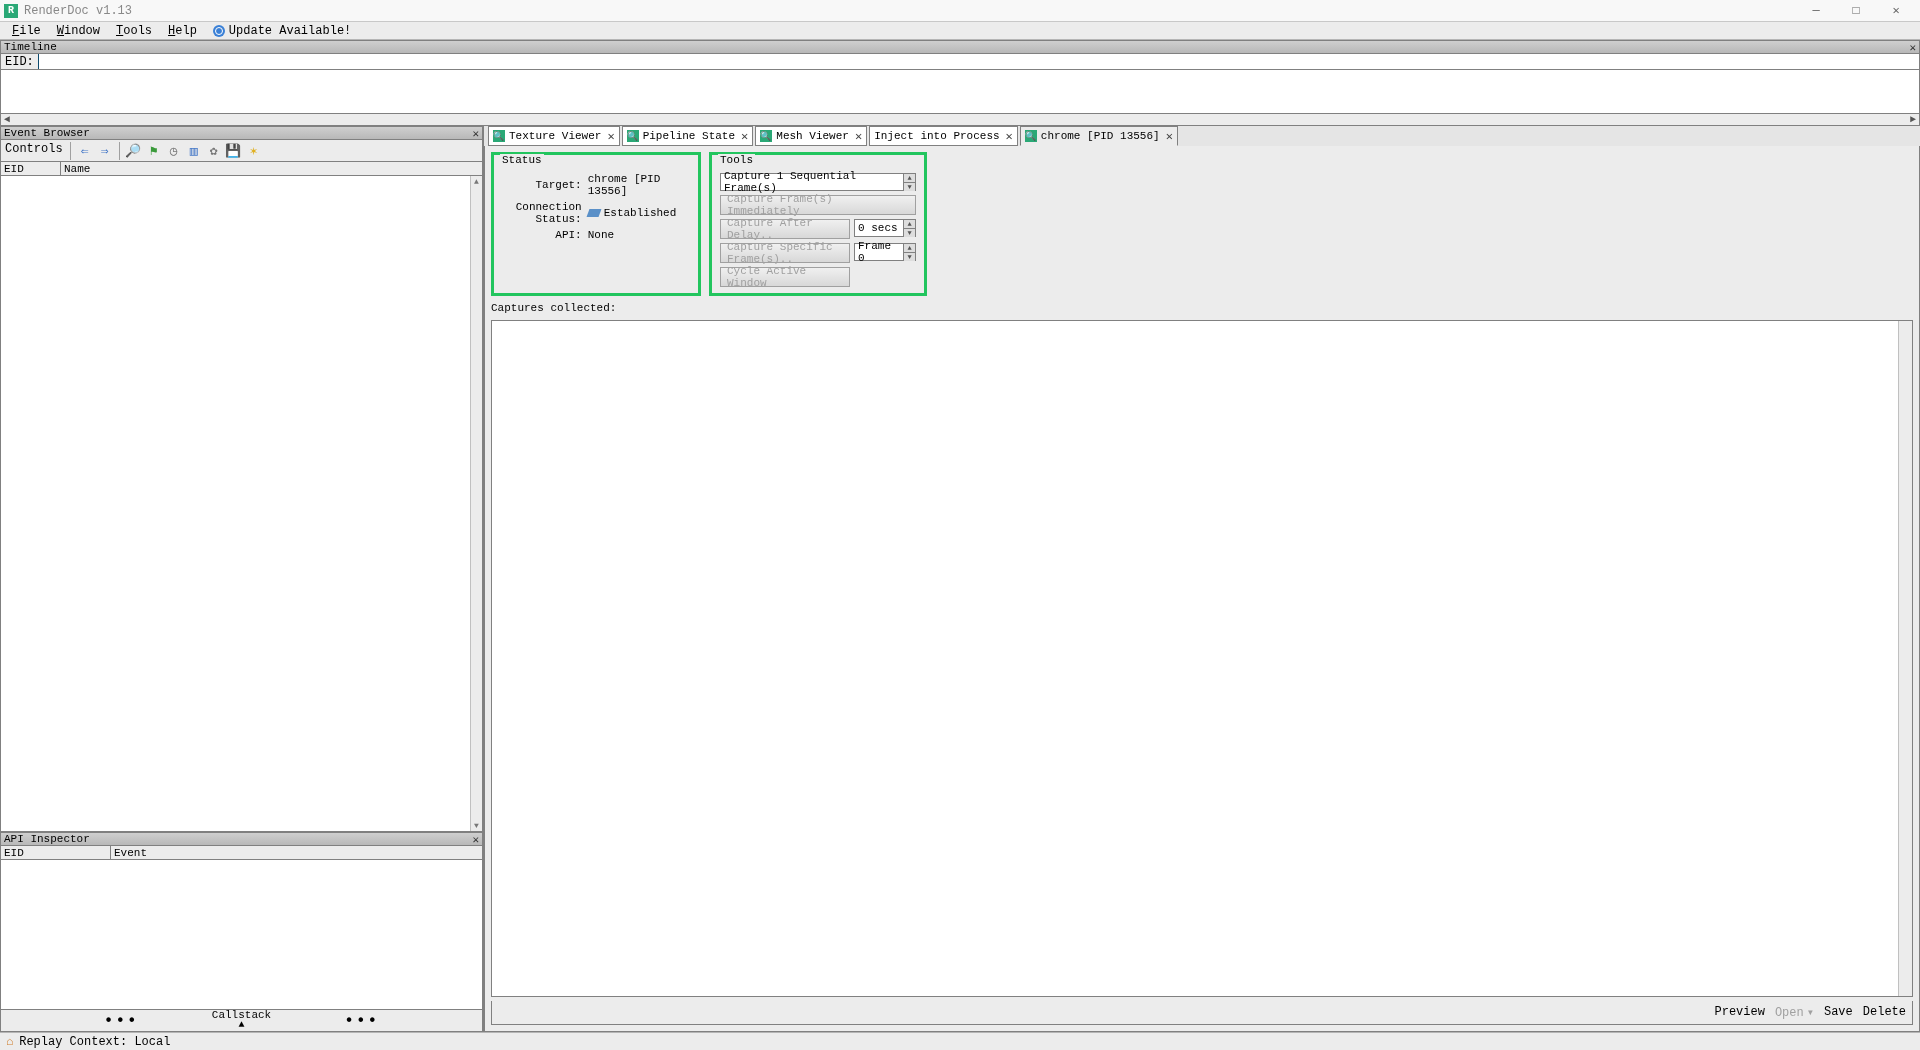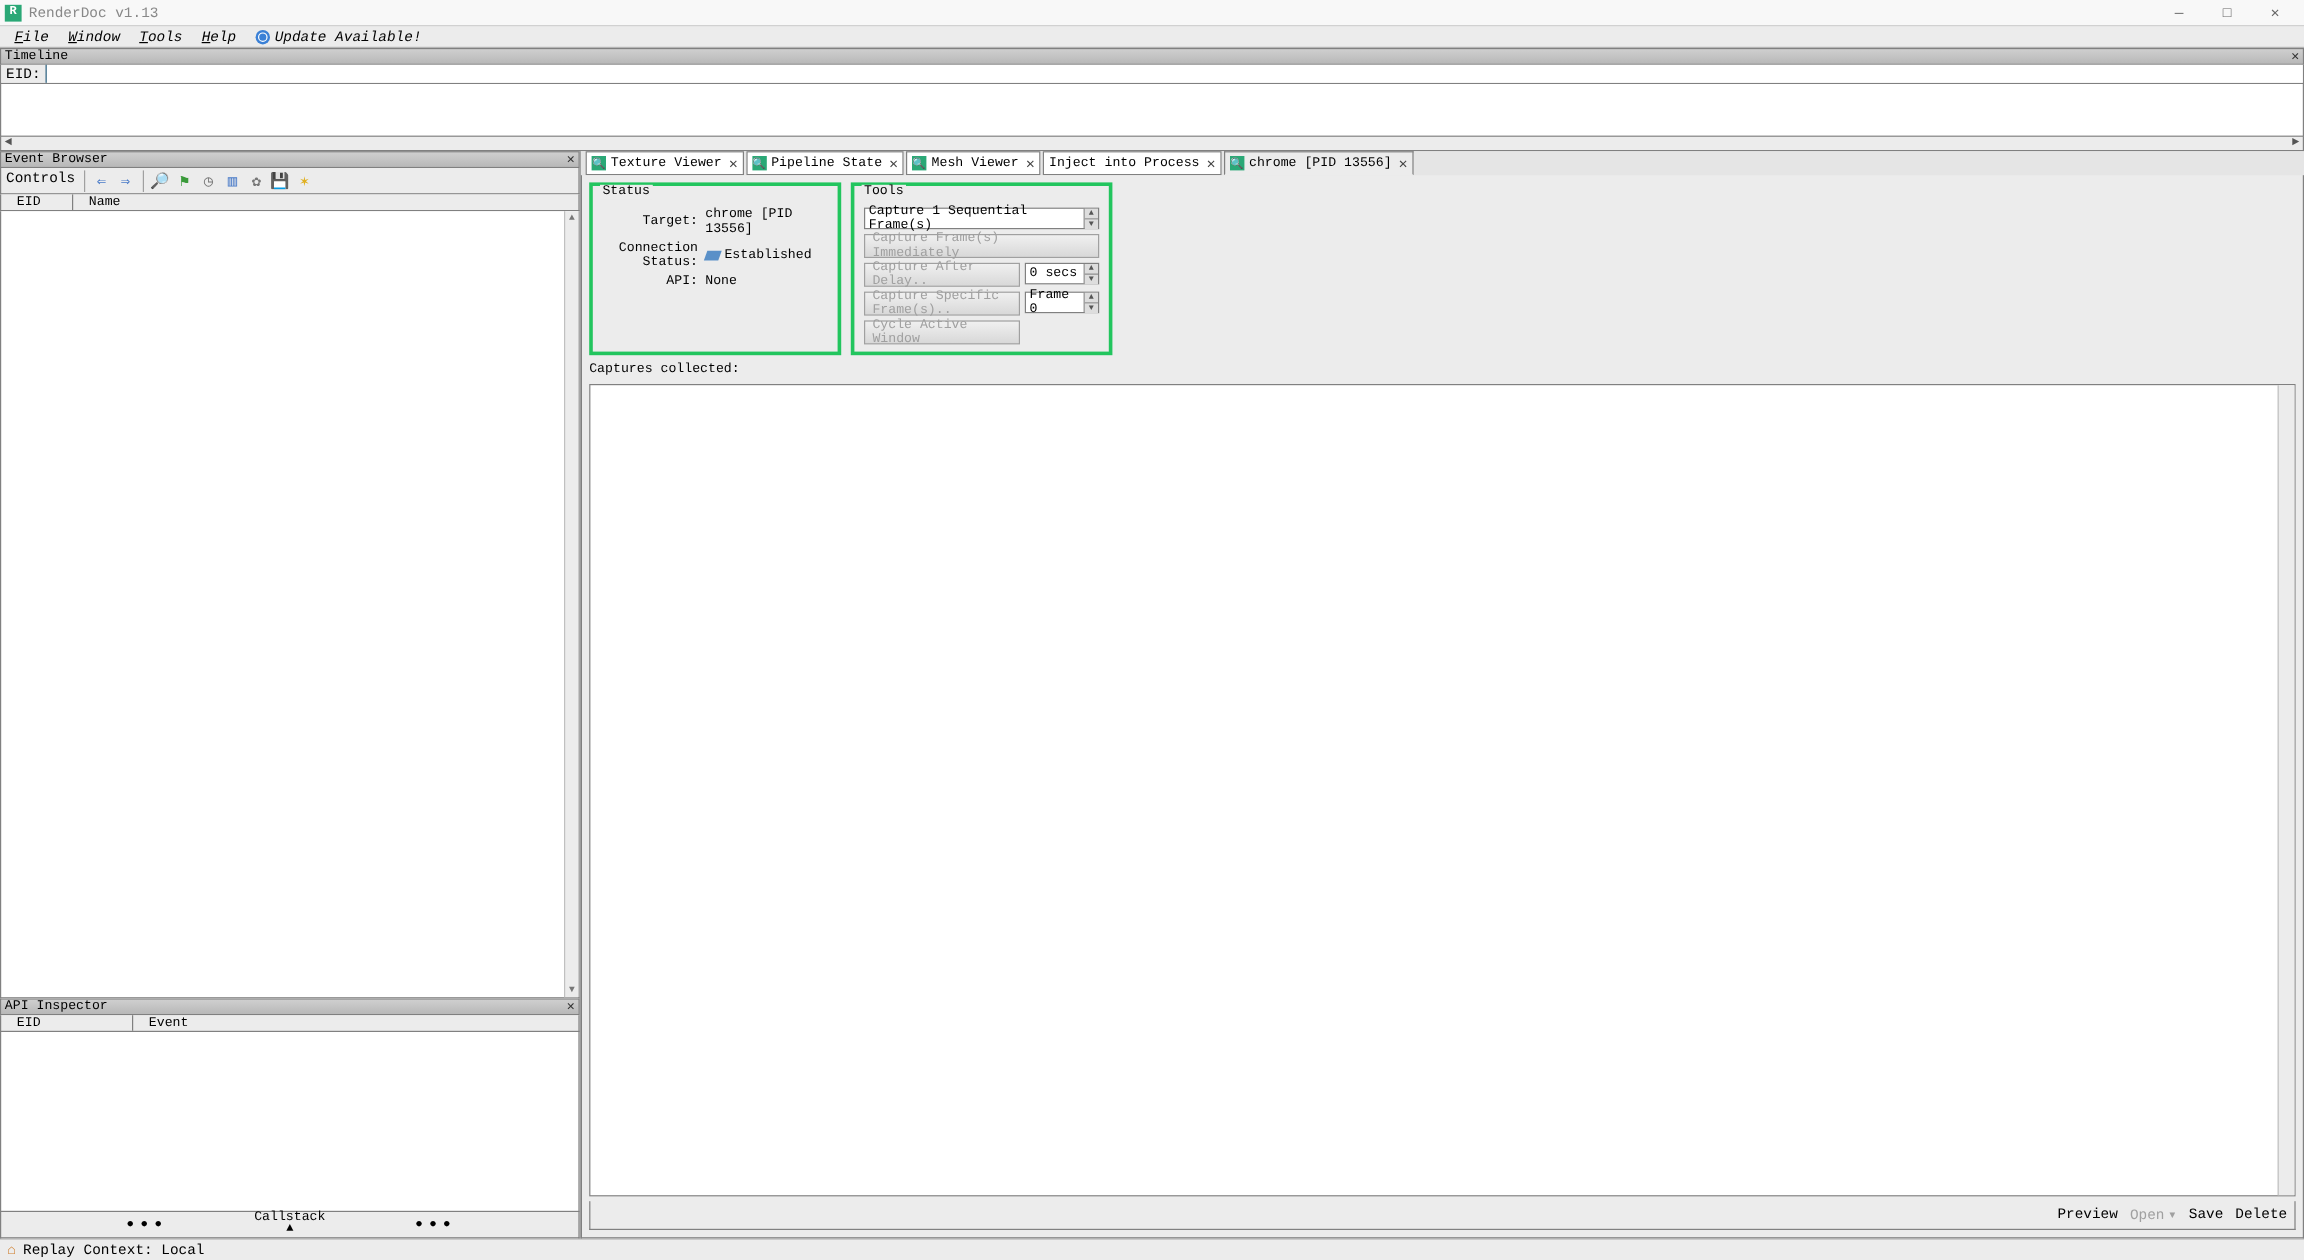--- a/index.html
+++ b/index.html
@@ -2,21 +2,21 @@
 <html><head>
 <meta charset="utf-8">
 <style>
   * { box-sizing: border-box; margin:0; padding:0; }
   html,body { width:1920px; height:1050px; font-family:"Courier New",monospace; font-size:12px; background:#e5e5e5; overflow:hidden; }
   .titlebar { height:22px; background:#f8f8f8; display:flex; align-items:center; padding:0 4px; border-bottom:1px solid #c8c8c8; }
   .titlebar .app-icon { width:14px; height:14px; background:#2aa876; margin-right:6px; display:flex; align-items:center; justify-content:center; color:#fff; font-size:10px; font-weight:bold; }
   .titlebar .title { color:#888; font-size:12px; flex:1; }
   .titlebar .winbtn { width:40px; height:22px; display:flex; align-items:center; justify-content:center; color:#666; font-size:12px; }
   .menubar { height:18px; background:#ECECEC; border-bottom:1px solid #b5b5b5; display:flex; align-items:center; padding:0 4px; }
-  .menubar .menu { padding:0 8px; font-size:12px; cursor:default;font-style:italic; }
+  .menubar .menu { padding:0 8px; font-size:12px; cursor:default; }
   .menubar .menu u { text-decoration:underline; }
   .menubar .update { display:flex; align-items:center; color:#000; }
   .menubar .update .globe { display:inline-block; width:12px; height:12px; background:#3a80d6; border-radius:50%; margin-right:4px; position:relative; }
   .menubar .update .globe::after { content:''; position:absolute; border:1px solid #fff; border-radius:50%; left:2px; top:2px; width:6px; height:6px; }
 
   .dock-label { background:linear-gradient(#cfcfcf,#b8b8b8); border:1px solid #808080; height:14px; font-size:11px; padding:0 3px; display:flex; align-items:center; justify-content:space-between; }
   .dock-label .x { font-size:11px; color:#333; }
   .eid-row { display:flex; border:1px solid #808080; border-top:none; height:16px; align-items:stretch; }
   .eid-row .lbl { padding:0 4px; border-right:1px solid #0c4a6e; background:#ececec; display:flex; align-items:center; }
   .eid-row input { flex:1; border:none; background:#fff; font-family:inherit; font-size:12px; padding:0 2px; }
@@ -31,21 +31,21 @@
   .panel { display:flex; flex-direction:column; }
   .evt-browser { flex:1; min-height:300px; }
   .evt-toolbar { display:flex; height:22px; background:#ececec; border:1px solid #808080; border-top:none; padding:2px 4px; gap:2px; }
   .evt-toolbar .lbl { margin-right:2px; }
   .evt-toolbar .sep { width:1px; height:18px; background:#a0a0a0; margin:0 3px; }
   .evt-toolbar .ico { width:18px; height:18px; display:flex; align-items:center; justify-content:center; color:#777; font-size:13px; }
   .evt-toolbar .ico.blue { color:#4a7bc8; }
   .evt-toolbar .ico.green { color:#3a9a3a; }
   .evt-toolbar .ico.yellow { color:#e0b020; }
   .tbl-head { display:flex; border:1px solid #808080; border-top:none; background:#ececec; height:14px; }
-  .tbl-head .col { border-right:1px solid #808080; padding:0 13px; font-size:11px; display:flex; align-items:center; }
+  .tbl-head .col { border-right:1px solid #808080; padding:0 3px; font-size:11px; display:flex; align-items:center; }
   .tbl-head .col:last-child { border-right:none; flex:1; }
   .tbl-body { flex:1; background:#fff; border:1px solid #808080; border-top:none; position:relative; }
   .tbl-body .vscroll { position:absolute; right:0; top:0; bottom:0; width:12px; background:#ececec; border-left:1px solid #c0c0c0; }
   .tbl-body .vscroll::before,.tbl-body .vscroll::after { content:'▲'; position:absolute; left:0; right:0; text-align:center; font-size:8px; color:#777; }
   .tbl-body .vscroll::before { top:1px; }
   .tbl-body .vscroll::after { content:'▼'; bottom:1px; }
 
   .api-insp { height:200px; }
   .api-foot { height:22px; background:#ececec; border:1px solid #808080; border-top:none; display:flex; align-items:center; justify-content:space-around; position:relative; }
   .api-foot .dots { font-size:16px; letter-spacing:2px; color:#000; font-weight:bold; }

